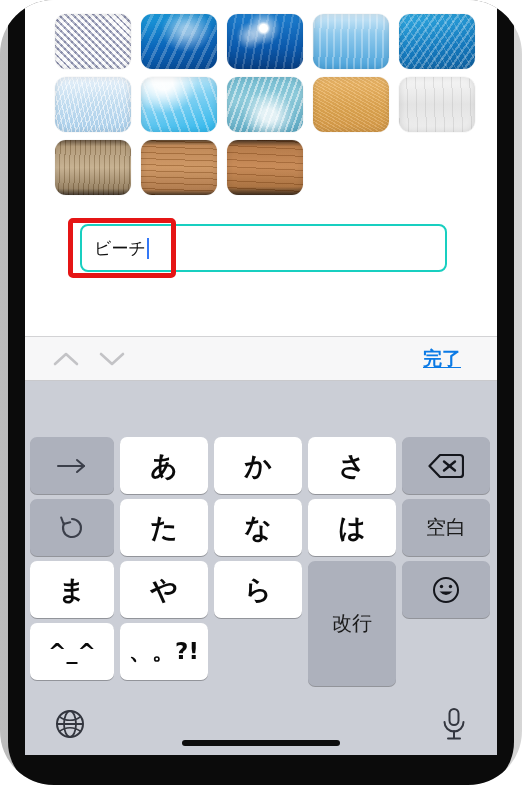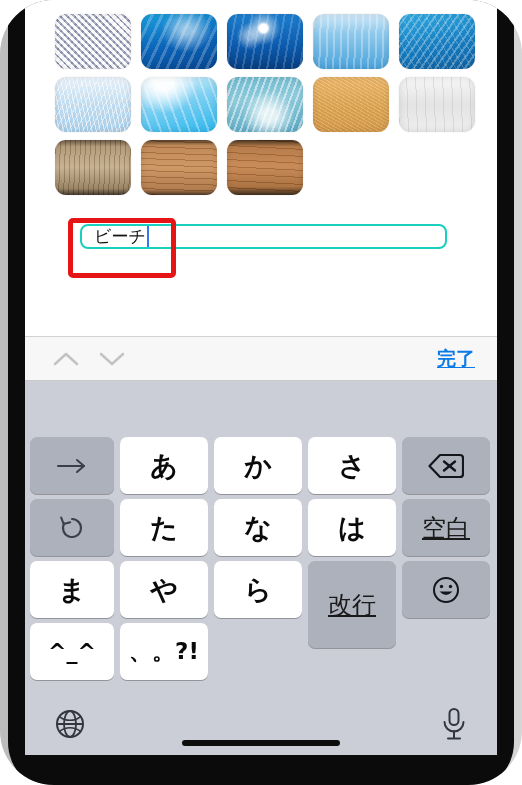--- a/index.html
+++ b/index.html
@@ -136,21 +136,21 @@
     background:
       repeating-linear-gradient(3deg, rgba(80,45,20,.22) 0 1px, rgba(255,255,255,.08) 1px 7px),
       linear-gradient(180deg,#3c2512 0%, #b0713c 12%, #c4824b 48%, #a46833 85%, #2e1c0c 100%);
   }
 
   
   #field-row { position: absolute; left: 0; top: 210px; width: 472px; height: 80px; }
   #text-field {
     position: absolute;
     left: 55px; top: 14px;
-    width: 367px; height: 25px;
+    width: 367px; height: 48px;
     border: 2.5px solid #18cfc0;
     border-radius: 8px;
     background: #ffffff;
     display: flex; align-items: center;
   }
   #field-value {
     font-family: "DejaVu Sans", sans-serif;
     font-size: 17px; color: #111;
     padding-left: 12px; white-space: nowrap;
   }
@@ -175,21 +175,21 @@
     border-top: 1px solid #d3d3d5;
     border-bottom: 1px solid #c9c9cc;
     display: flex; align-items: center;
   }
   .chev-btn {
     width: 46px; height: 45px;
     display: flex; align-items: center; justify-content: center;
   }
   #chev-up-btn { margin-left: 18px; }
   #done-button {
-    margin-left: auto; margin-right: 22px;
+    margin-left: auto; margin-right: 36px;
     font-size: 19px; font-weight: 700;
     color: #0b7ae5;
     font-family: "DejaVu Sans", sans-serif;
     text-decoration: underline;
     text-underline-offset: 2px;
   }
 
   
   #keyboard {
     position: absolute; left: 0; top: 381px;
@@ -208,23 +208,23 @@
   .key {
     border-radius: 7px;
     display: flex; align-items: center; justify-content: center;
     font-family: "DejaVu Sans", sans-serif;
     box-shadow: 0 1px 0 rgba(0,0,0,.28);
     user-select: none;
   }
   .key-white { background: #ffffff; color: #0a0a0a; }
   .key-gray  { background: #adb1bc; color: #1a1a1a; }
   .kana { font-size: 27px; font-weight: 600; }
-  .key-label { font-size: 24px; font-weight: 500; text-decoration: underline; }
+  .key-label { font-size: 20px; font-weight: 500; }
   .key-label-sm { font-size: 16px; font-weight: 600; letter-spacing: .5px; }
-  .key-return { grid-row: span 2; height: 87px; }
+  .key-return { grid-row: span 2; height: 125px; }
   .key-punct { font-size: 23px; font-weight: 800; }
   .key-kao { font-size: 22px; font-weight: 700; }
 
   #kb-bottom-row {
     position: absolute;
     left: 0; top: 311px;
     width: 472px; height: 63px;
     display: flex; align-items: center; justify-content: space-between;
     padding: 0 28px;
   }

